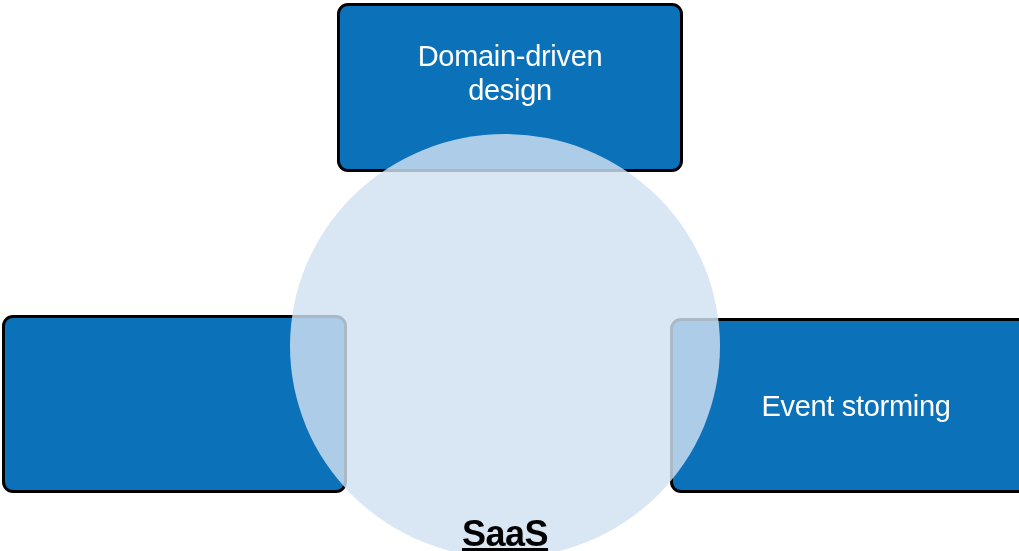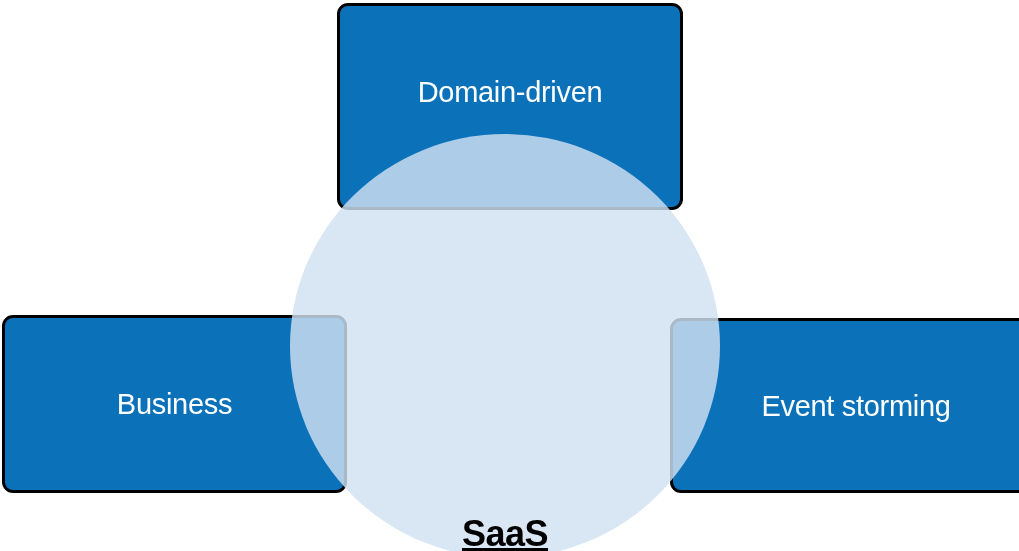--- a/index.html
+++ b/index.html
@@ -25,21 +25,21 @@
   .box {
     position: absolute;
     background: var(--box-fill);
     border: 3px solid var(--box-border);
     border-radius: 11px;
     display: flex;
     align-items: center;
     justify-content: center;
     z-index: 1;
   }
-  .box-top   { left: 337px; top: 3px;   width: 346px; height: 207px; }
+  .box-top   { left: 337px; top: 3px;   width: 346px; height: 169px; }
   .box-left  { left: 2px;   top: 315px; width: 345px; height: 178px; }
   .box-right { left: 670px; top: 318px; width: 372px; height: 175px; }
 
   .box-label {
     color: var(--box-text);
     font-size: 29px;
     line-height: 34px;
     text-align: center;
     letter-spacing: -0.3px;
     display: flex;
@@ -72,26 +72,26 @@
   }
 </style>
 </head>
 <body>
 
 <div class="canvas">
 
   <div class="box box-top">
     <div class="box-label">
       <span>Domain-driven</span>
+      <span>design</span>
     </div>
   </div>
 
   <div class="box box-left">
     <div class="box-label">
-      <span>Business</span>
     </div>
   </div>
 
   <div class="box box-right">
     <div class="box-label">
       <span>Event storming</span>
 
     </div>
   </div>
 

